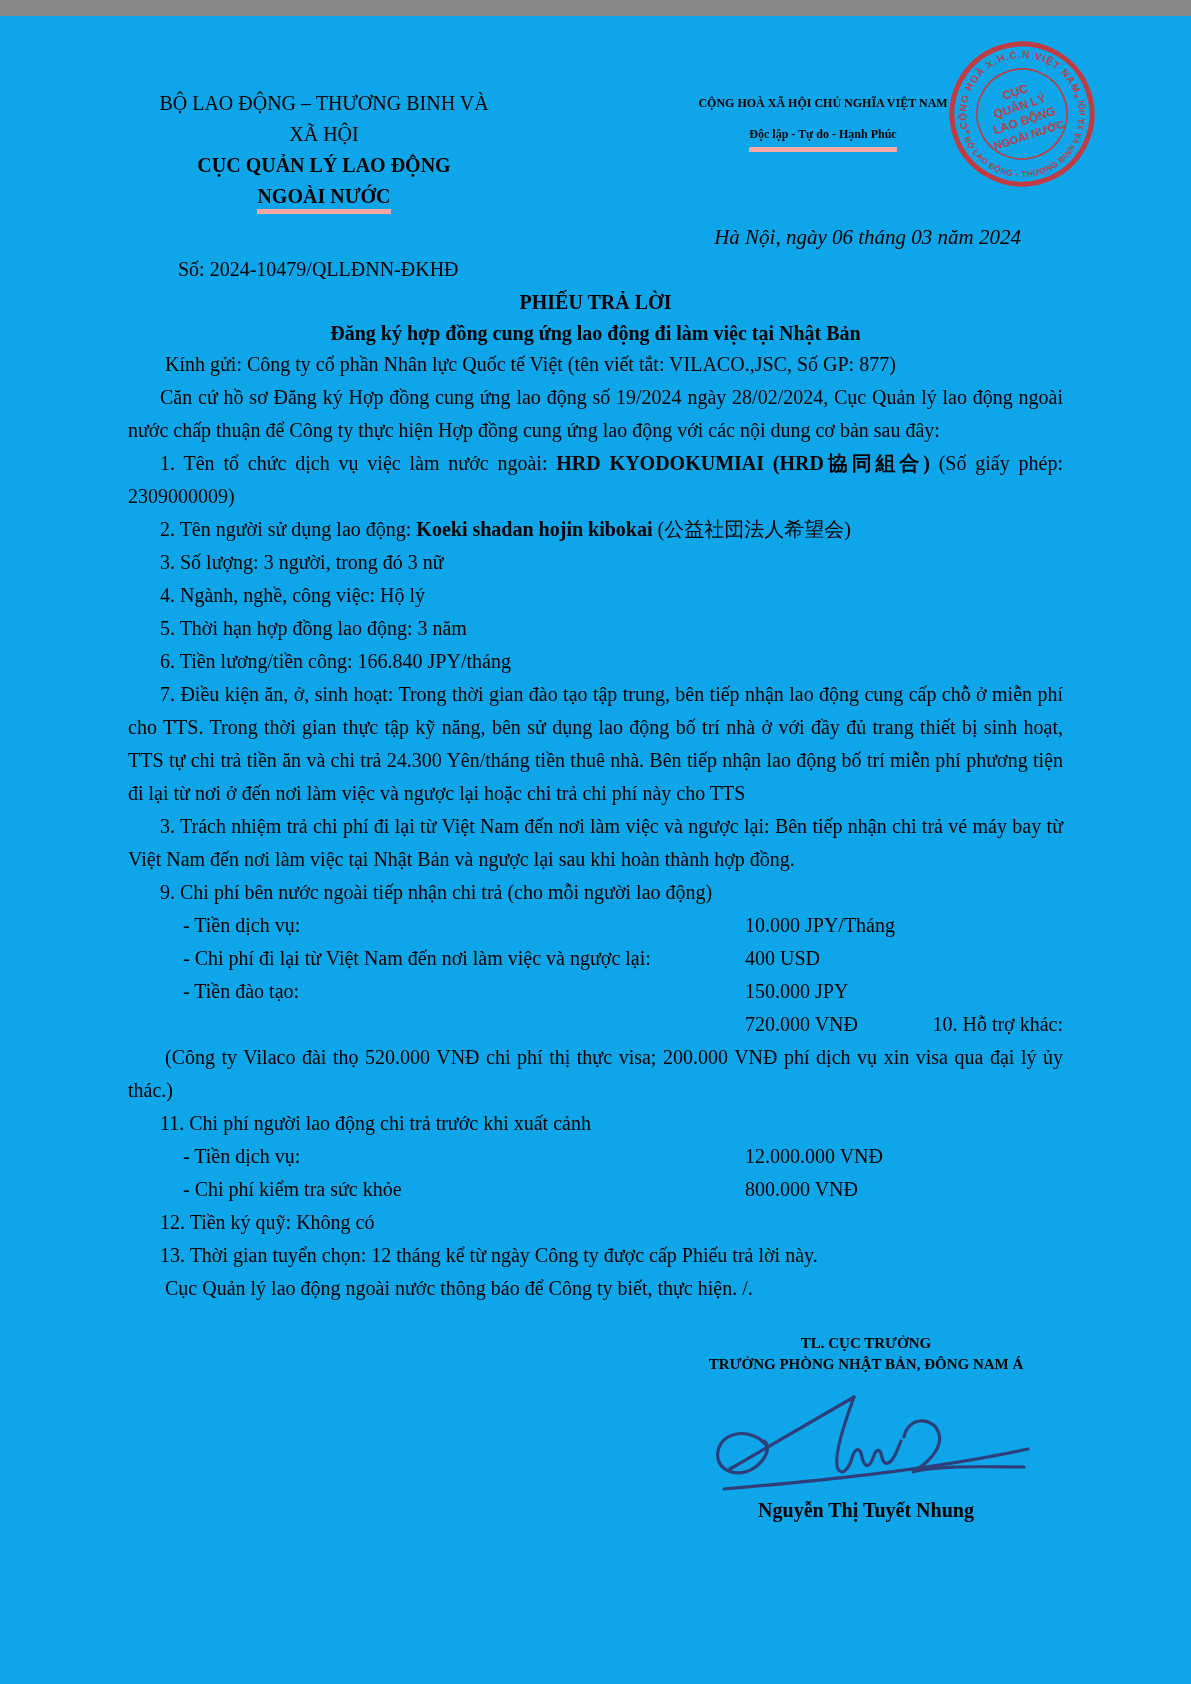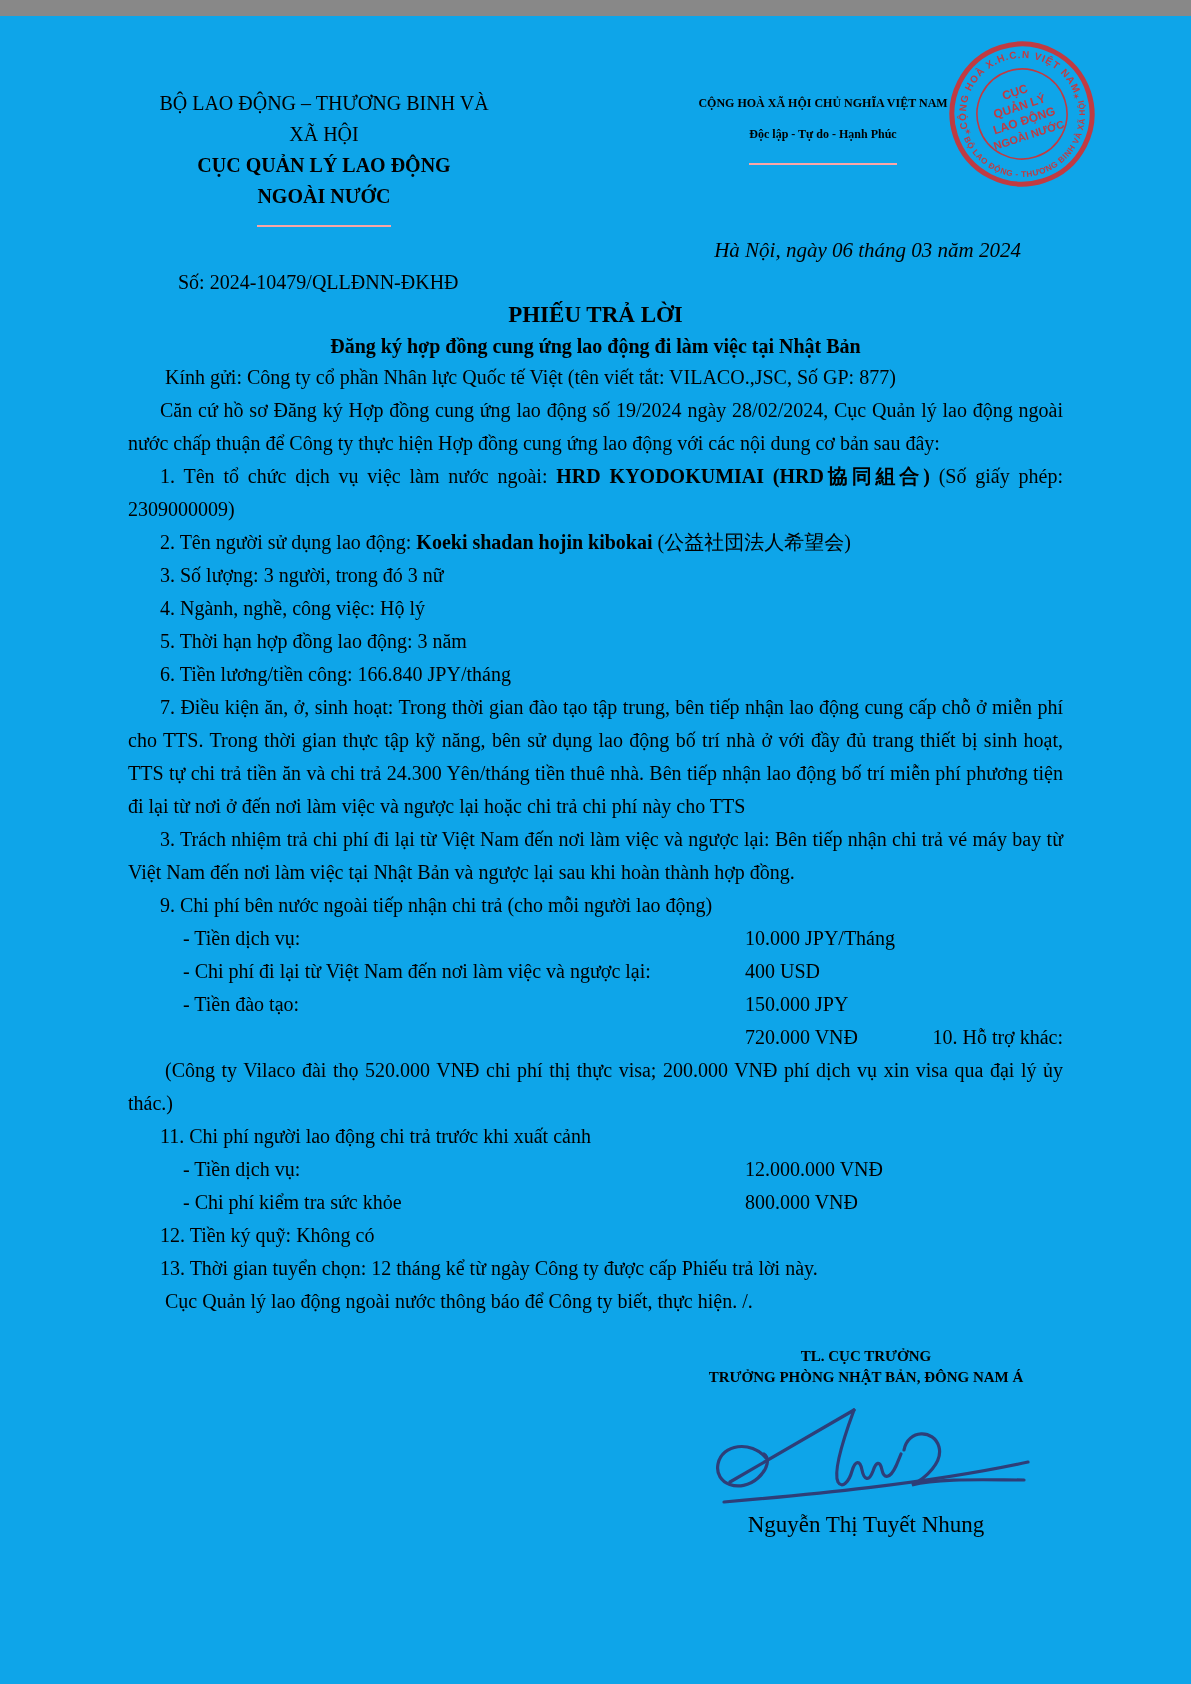--- a/index.html
+++ b/index.html
@@ -13,46 +13,46 @@
     color:#000;
     overflow:hidden;
   }
   .content { padding:72px 128px 0 128px; }
 
   
   .header { display:flex; justify-content:space-between; }
   .header-left { width:392px; text-align:center; font-size:20px; line-height:31px; }
   .header-right { width:480px; text-align:center; font-size:12px; line-height:31px; font-weight:bold; }
   .org-bold { font-weight:bold; }
-  .u-line { display:inline-block; border-bottom:2px solid #fca5a5; padding-bottom:17px; line-height:24px; }
+  .u-line { display:inline-block; border-bottom:5px solid #fca5a5; padding-bottom:1px; line-height:24px; }
 
   .date-line { text-align:right; margin:10px 42px 0 0; font-style:italic; font-size:21px; line-height:26px; }
   .doc-number { margin:4px 0 0 50px; font-size:20px; line-height:30px; }
 
-  .title { text-align:center; font-weight:bold; font-size:23px; line-height:32px; margin-top:2px; }
+  .title { text-align:center; font-weight:bold; font-size:20px; line-height:32px; margin-top:2px; }
   .subtitle { text-align:center; font-weight:bold; font-size:20px; line-height:30px; }
 
   
   .body-text { font-size:20px; line-height:33px; }
   .p { text-align:justify; }
   .ind-37 { text-indent:37px; }
   .ind-32 { text-indent:32px; }
   .ind-27 { text-indent:27px; }
   .b { font-weight:bold; }
 
   .fee-row { position:relative; }
   .fee-label { padding-left:55px; }
   .fee-value { position:absolute; left:617px; top:0; }
   .item10-row { position:relative;text-align:right; }
 
   
   .sig-block { width:480px; margin-left:498px; margin-top:28px; text-align:center; }
   .sig-title { font-weight:bold; font-size:15px; line-height:21px; }
   .sig-ink { display:block; margin:8px auto 0 auto; }
-  .sig-name { font-weight:normal; font-size:23px; margin-top:6px; }
+  .sig-name { font-weight:bold; font-size:20px; margin-top:6px; }
 
   
   .stamp { position:absolute; left:946px; top:22px; width:152px; height:152px; opacity:0.9; }
 </style>
 </head>
 <body>
 
 <div class="page">
   <div class="content">
 

